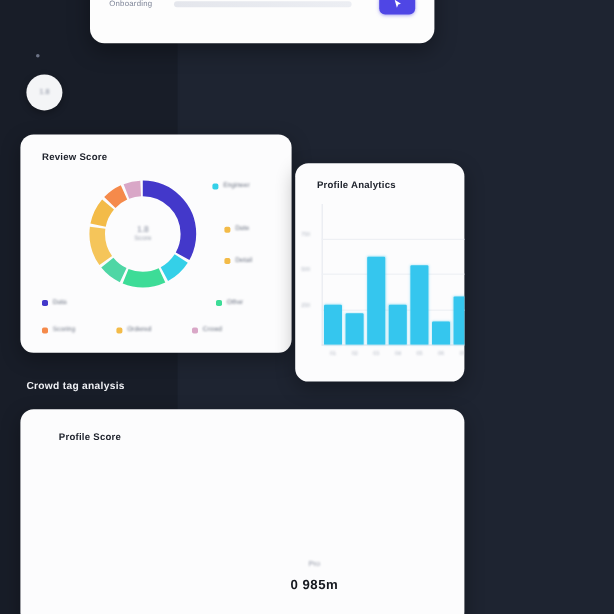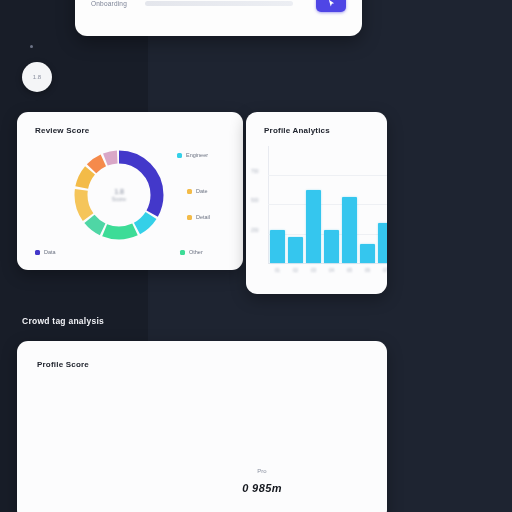--- a/index.html
+++ b/index.html
@@ -75,22 +75,22 @@
   
   .chartrow{
     position:absolute;left:17px;top:112px;width:370px;height:188px;
     display:flex;gap:0;
   }
   .panel{
     background:#fcfcfd;border-radius:11px;
     box-shadow:0 5px 16px rgba(0,0,0,.3);
     position:relative;overflow:hidden;
   }
-  .panel-donut{width:216px;height:158px;padding-left:19px;}
-  .panel-bars{width:147px;height:182px;margin-left:3px;}
+  .panel-donut{width:216px;height:182px;padding-left:19px;}
+  .panel-bars{width:147px;height:182px;margin-left:3px;margin-top:24px;}
   .panel-title{
     position:absolute;left:18px;top:14px;
     font-size:8px;color:#20242e;font-weight:bold;letter-spacing:.2px;
     filter:blur(.5px);
   }
 
   
   .donut-wrap{position:absolute;left:52px;top:33px;width:100px;height:100px;}
   .donut-center{
     position:absolute;left:50%;top:50%;transform:translate(-50%,-50%);
@@ -125,29 +125,29 @@
     filter:blur(.55px);
   }
 
   
   .bottomcard{
     position:absolute;left:17px;top:341px;width:370px;height:180px;
     background:#fcfcfd;border-radius:11px;
     box-shadow:0 5px 16px rgba(0,0,0,.3);
   }
   .bottomcard-title{
-    position:absolute;left:20px;top:19px;
+    position:absolute;left:32px;top:19px;
     font-size:8px;color:#20242e;font-weight:bold;letter-spacing:.2px;
     filter:blur(.5px);
   }
   .bottom-stat{
     position:absolute;left:185px;top:127px;width:120px;text-align:center;
   }
   .bottom-stat-lbl{font-size:6px;color:#8a90a0;filter:blur(.7px);margin-bottom:8px;}
-  .bottom-stat-val{font-size:11px;color:#15181f;font-weight:bold;filter:blur(.55px);letter-spacing:.4px;font-style:italic;}
+  .bottom-stat-val{font-size:11px;color:#15181f;font-weight:bold;filter:blur(.55px);letter-spacing:.4px;}
 </style>
 </head>
 <body>
 
 <div id="app">
 
   <div class="sidebar"></div>
   <div class="sidebar-edge"></div>
 
   <div class="main"></div>

